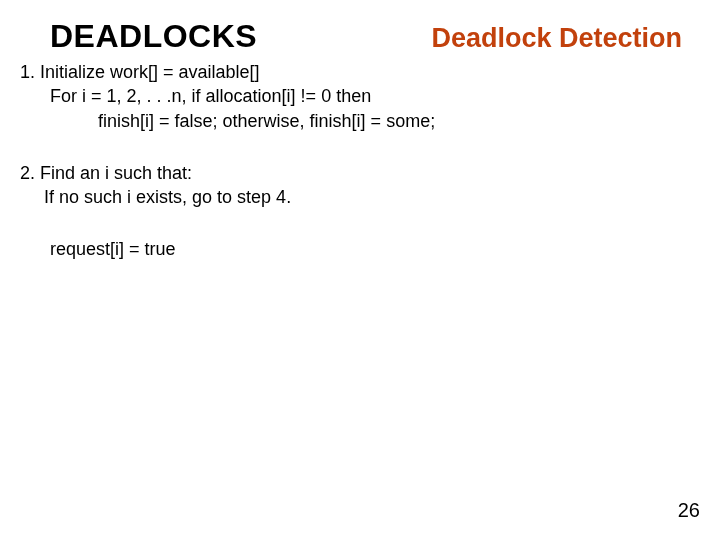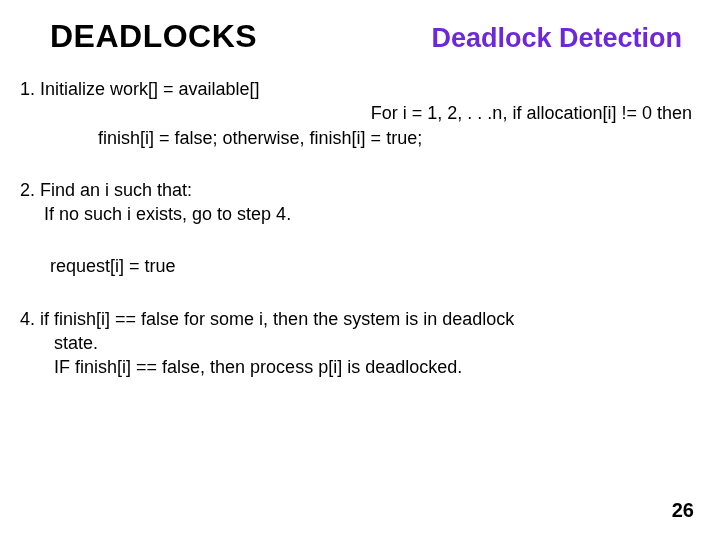--- a/index.html
+++ b/index.html
@@ -9,88 +9,83 @@
       background: #ffffff;
       font-family: Arial, Helvetica, sans-serif;
       color: #000000;
       position: relative;
       padding: 18px 28px 18px 20px;
     }
     .header {
       display: flex;
       justify-content: space-between;
       align-items: baseline;
-      margin-bottom: 22px;
+      margin-bottom: 5px;
       padding-left: 30px;
       padding-right: 10px;
     }
     .title-left {
       font-size: 32px;
       font-weight: bold;
       letter-spacing: 0.5px;
     }
     .title-right {
       font-size: 27px;
       font-weight: bold;
-      color: #6d28d9;
+      color: #c2410c;
     }
     .content {
       font-size: 18px;
       font-weight: normal;
       line-height: 1.35;
     }
     .step {
       margin-bottom: 28px;
     }
     .step-2 { margin-bottom: 0; }
     .step-2b { margin-bottom: 28px; }
     .line-1 { padding-left: 0px; }
-    .line-2 { padding-left: 30px; text-align: right; }
+    .line-2 { padding-left: 30px; }
     .line-3 { padding-left: 78px; }
     .lbl-indent { padding-left: 24px; }
     .lbl-indent2 { padding-left: 30px; }
     .step4 .line-a { padding-left: 0px; }
     .step4 .line-b { padding-left: 34px; }
     .step4 .line-c { padding-left: 34px; }
     .page-number {
       position: absolute;
       bottom: 18px;
-      right: 26px;
+      right: 20px;
       font-size: 20px;
-      font-weight: bold;
+      font-weight: normal;
     }
   </style>
 </head>
 <body>
 
 <div class="header">
   <div class="title-left">DEADLOCKS</div>
   <div class="title-right">Deadlock Detection</div>
 </div>
 
 <div class="content">
 
   <div class="step">
     <div class="line-1">1.  Initialize       work[] = available[]</div>
     <div class="line-2">For    i = 1, 2, . . .n,   if   allocation[i] != 0   then</div>
-    <div class="line-3">finish[i]   =   false;   otherwise,   finish[i]  =  true;</div>
+    <div class="line-3">finish[i]   =   false;   otherwise,   finish[i]  =  some;</div>
   </div>
 
   <div class="step step-2">
     <div class="line-1">2.  Find an i such that:</div>
   </div>
   <div class="step step-2b">
     <div class="lbl-indent">If no such i exists, go to step 4.</div>
   </div>
 
   <div class="step">
     <div class="lbl-indent2">request[i]  =  true</div>
   </div>
 
-  <div class="step step4">
-    <div class="line-a">4.    if  finish[i]  ==   false for some i, then the system is in deadlock</div>
-    <div class="line-b">state.</div>
-    <div class="line-c">IF finish[i] == false, then     process p[i] is deadlocked.</div>
-  </div>
 
 </div>
 
 <div class="page-number">26</div>
 
 </body></html>

